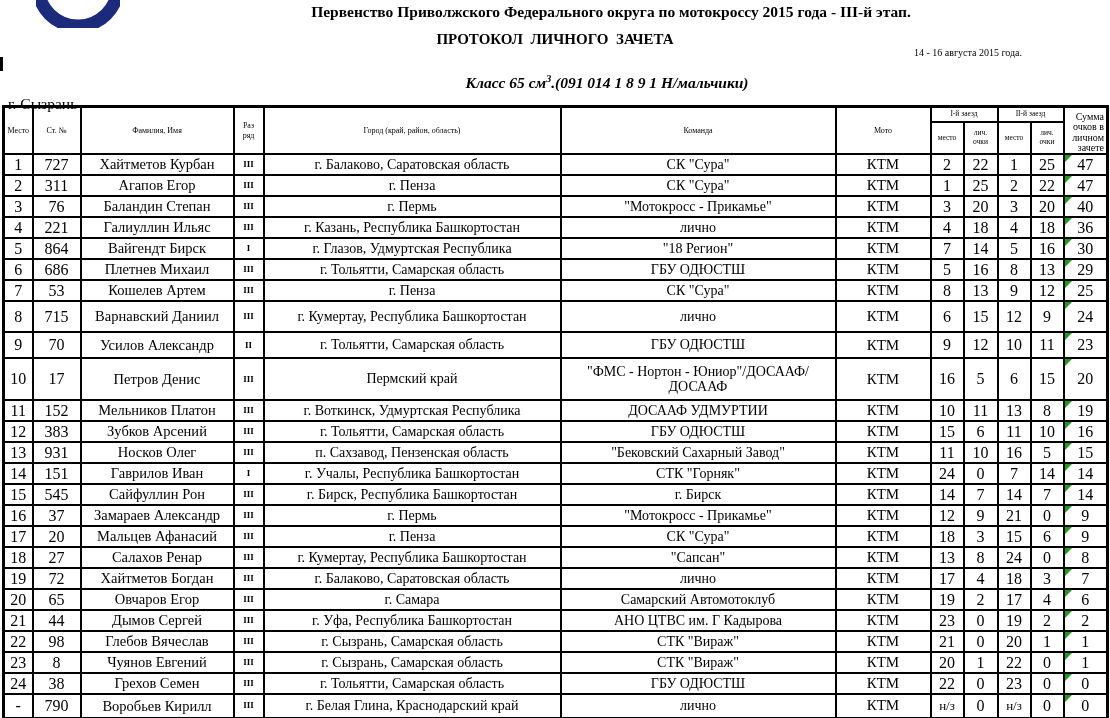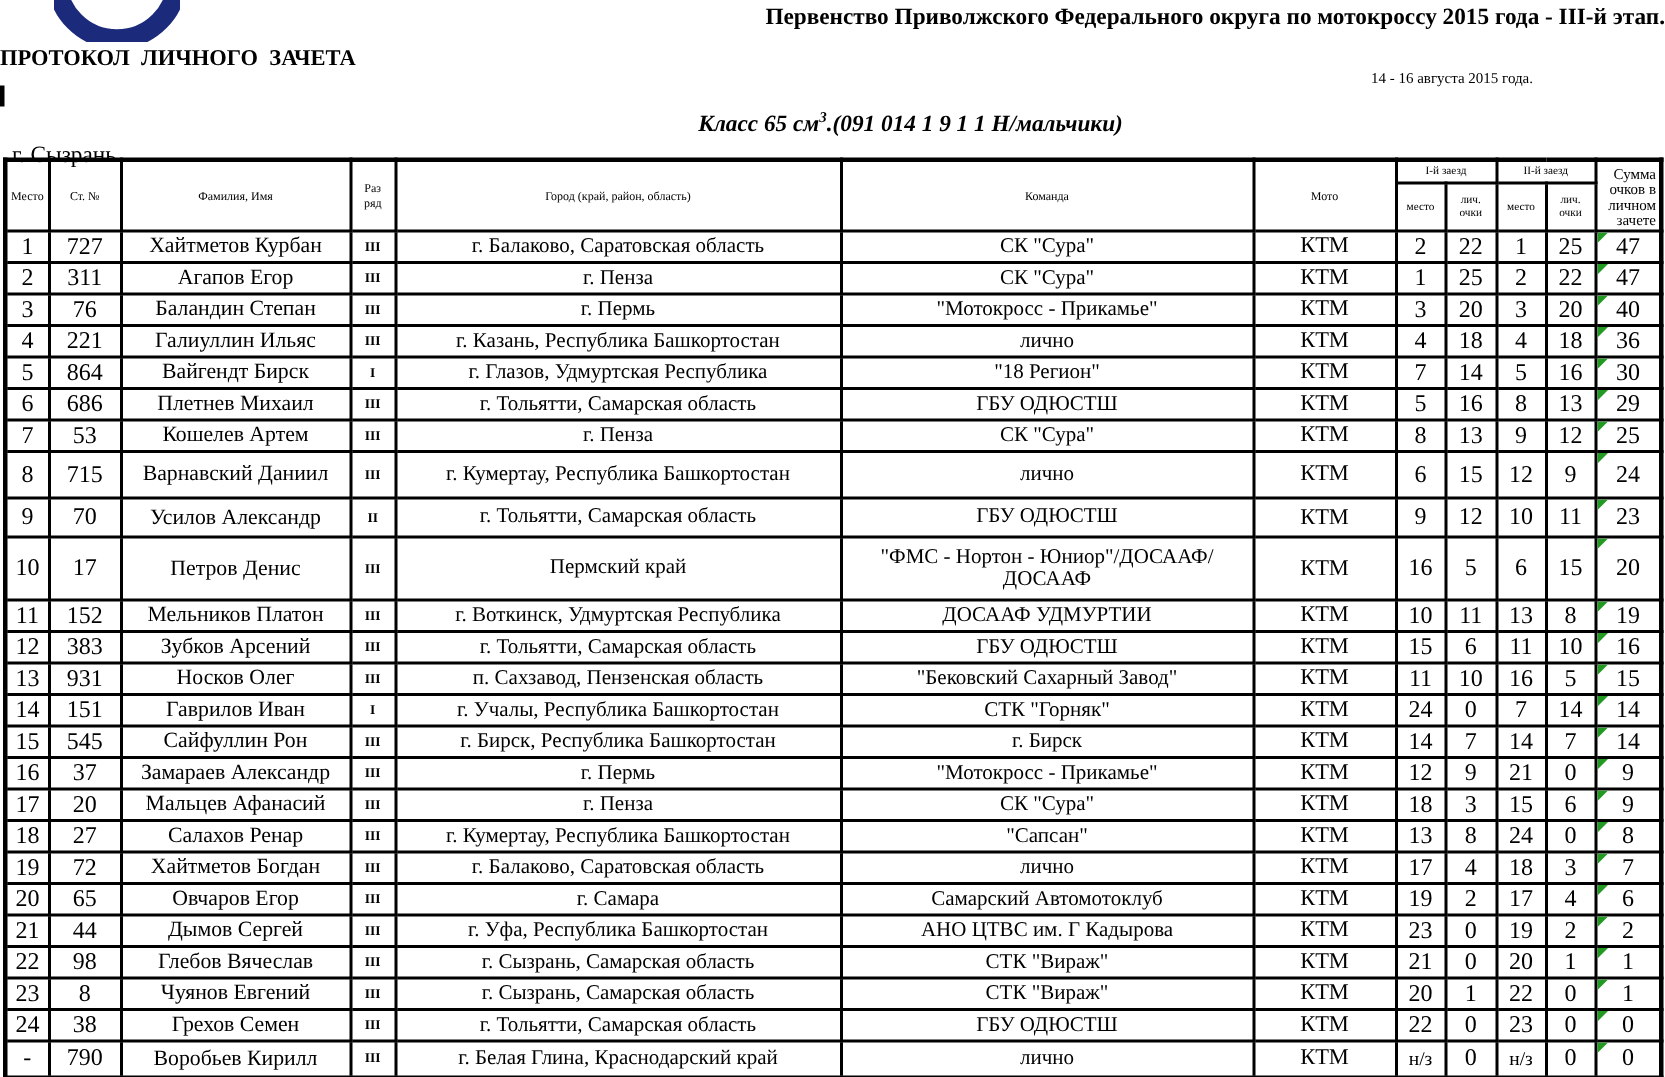--- a/index.html
+++ b/index.html
@@ -1,22 +1,22 @@
 <!DOCTYPE html>
 <html><head>
 <meta charset="utf-8">
 <style>
   html,body{margin:0;padding:0;}
   body{
     width:1110px;height:718px;overflow:hidden;background:#ffffff;position:relative;
     font-family:"Liberation Serif","DejaVu Serif",serif;color:#000;
   }
   .abs{position:absolute;}
-  .doc-title{left:112px;right:0;top:3px;text-align:right;font-size:15.5px;font-weight:bold;}
-  .doc-subtitle{left:0;right:0;top:31px;text-align:left;font-size:15px;font-weight:bold;white-space:pre;}
+  .doc-title{left:112px;right:0;top:3px;text-align:center;font-size:15.5px;font-weight:bold;}
+  .doc-subtitle{left:0;right:0;top:31px;text-align:center;font-size:15px;font-weight:bold;white-space:pre;}
   .loc{left:8px;top:47px;font-size:15.5px;margin-top:48px;}
   .dates{right:88px;top:47px;font-size:10px;}
   .class-line{left:104px;right:0;top:73px;text-align:center;font-size:15.5px;font-weight:bold;font-style:italic;}
   .class-line sup{font-size:10px;}
   .edge-mark{left:0;top:57px;width:3px;height:14px;background:#000;}
   .logo-wrap{left:36px;top:-56px;width:84px;height:84px;}
 
   table.results{
     position:absolute;left:2px;top:105px;width:1106px;
     border-collapse:collapse;table-layout:fixed;
@@ -60,21 +60,21 @@
     </text>
   </svg>
 </div>
 
 <div class="abs edge-mark"></div>
 
 <div class="abs doc-title">Первенство Приволжского Федерального округа по мотокроссу 2015 года - III-й этап.</div>
 <div class="abs doc-subtitle">ПРОТОКОЛ  ЛИЧНОГО  ЗАЧЕТА</div>
 <div class="abs loc">г. Сызрань</div>
 <div class="abs dates">14 - 16 августа 2015 года.</div>
-<div class="abs class-line"><span>Класс 65 см</span><sup>3</sup><span>.(091 014 1 9 1 1 Н/мальчики)</span></div>
+<div class="abs class-line"><span>Класс 65 см</span><sup>3</sup><span>.(091 014 1 8 9 1 Н/мальчики)</span></div>
 
 <table class="results">
   <colgroup>
     <col style="width:29px">
       <col style="width:48px">
       <col style="width:153px">
       <col style="width:30px">
     <col style="width:297px">
       <col style="width:275px">
       <col style="width:95px">

